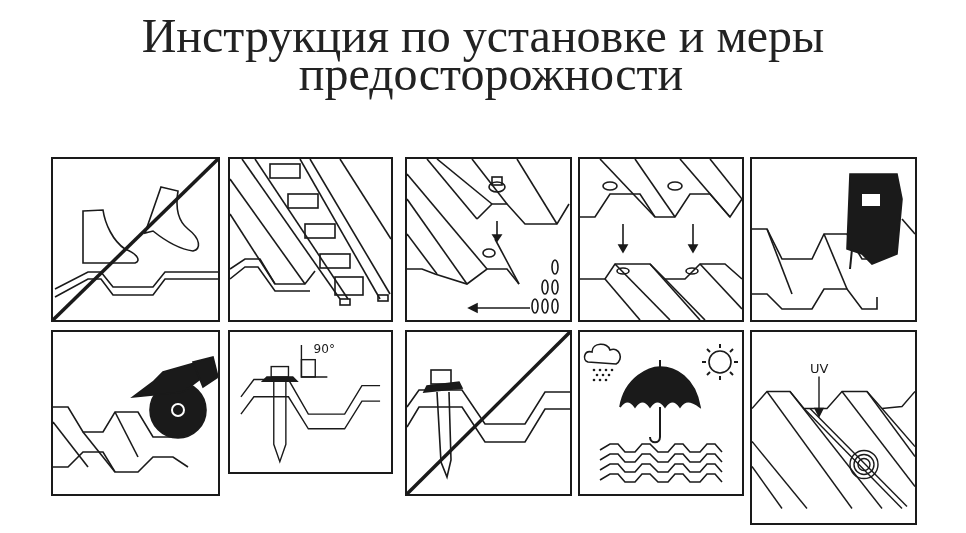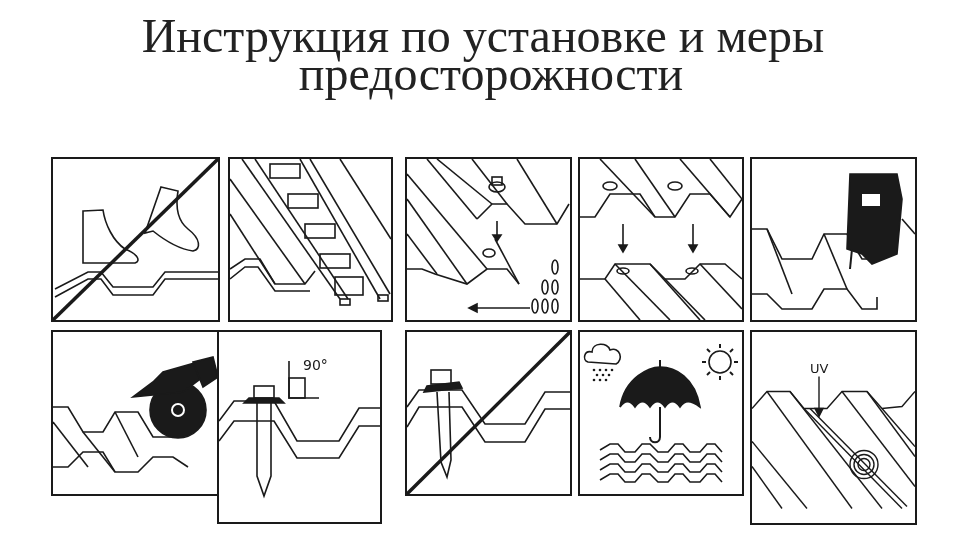--- a/index.html
+++ b/index.html
@@ -120,21 +120,21 @@
     <line x1="0" y1="90" x2="35" y2="135"></line>
       <line x1="30" y1="100" x2="62" y2="140"></line>
       <line x1="62" y1="80" x2="85" y2="125"></line>
     <circle cx="125" cy="78" r="28" fill="#1a1a1a"></circle>
     <path d="M80 65 L100 50 L110 40 L145 30 L150 45 L130 60 Z" fill="#1a1a1a"></path>
     <path d="M140 30 L160 25 L165 45 L150 55 Z" fill="#1a1a1a"></path>
     <circle cx="125" cy="78" r="6" stroke="#ffffff" stroke-width="2"></circle>
   </svg>
 </div>
 
-<div class="panel" style="left:217px;top:330px;width:165px;height:194px;">
+<div class="panel" style="left:228px;top:330px;width:165px;height:144px;">
   <svg viewBox="0 0 161 162" fill="none" stroke="#1a1a1a" stroke-width="1.6">
     <path d="M0 75 L15 55 L55 55 L78 95 L120 95 L140 62 L161 62"></path>
     <path d="M0 95 L15 75 L55 75 L78 112 L120 112 L140 80 L161 80"></path>
     <rect x="35" y="40" width="20" height="12"></rect>
     <path d="M25 57 L30 52 L60 52 L65 57 Z" fill="#1a1a1a"></path>
     <path d="M38 57 L38 130 L45 150 L52 130 L52 57"></path>
     <path d="M70 15 L70 52 L100 52"></path>
     <rect x="70" y="32" width="16" height="20"></rect>
     <text x="84" y="24" class="lbl" font-size="14" fill="#1a1a1a" stroke="none">90°</text>
   </svg>

